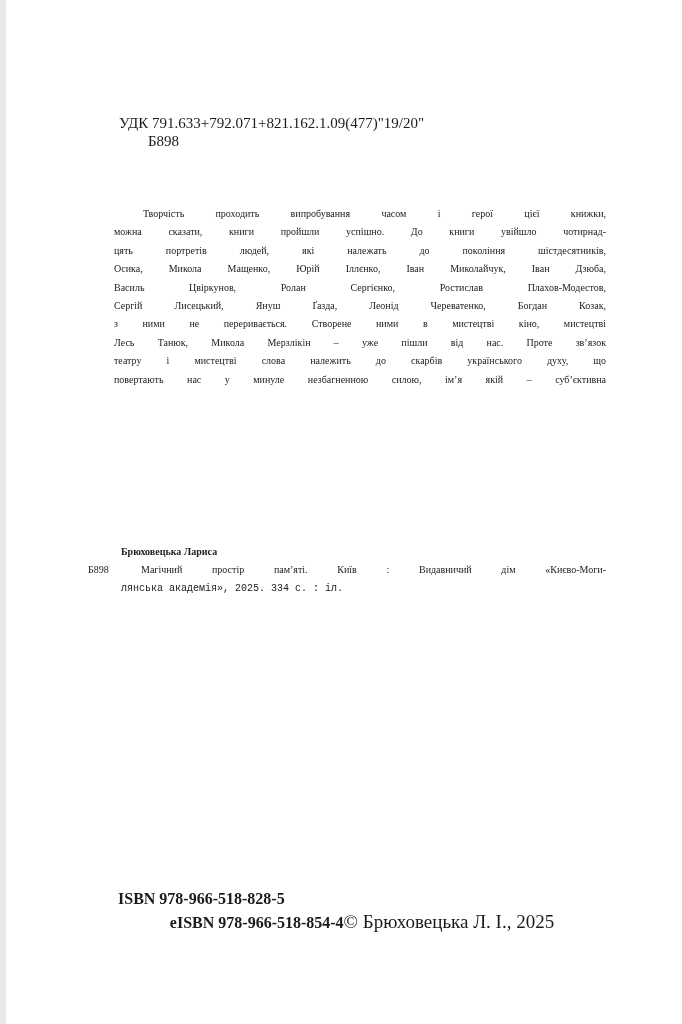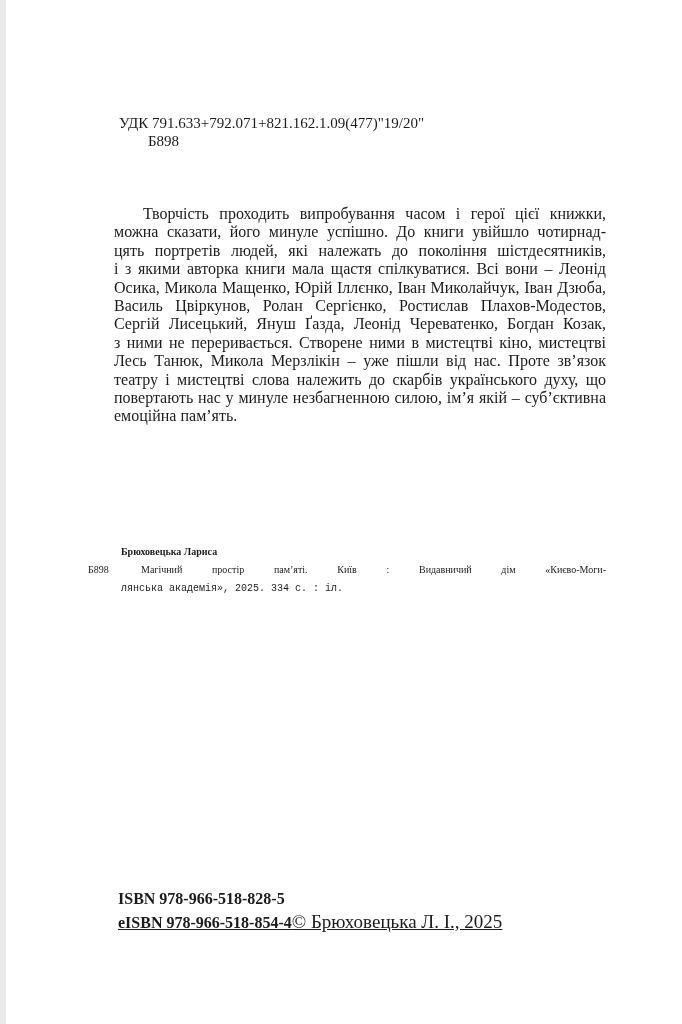--- a/index.html
+++ b/index.html
@@ -23,21 +23,21 @@
     line-height: 18.4px;
   }
   .udk-code { padding-left: 29px; }
 
   
   .annotation {
     position: absolute;
     left: 108px;
     top: 205px;
     width: 492px;
-    font-size: 16px;
+    font-size: 10px;
     line-height: 18.4px;
   }
   .jline { text-align: justify; text-align-last: justify; }
   .jline.first { padding-left: 29px; }
   .jline.last { text-align: justify; text-align-last: left; }
 
   
   .cip {
     position: absolute;
     left: 82px;
@@ -57,52 +57,49 @@
     position: absolute;
     left: 112px;
     right: 82px;
     top: 888px;
     font-size: 16px;
     line-height: 22.5px;
     font-weight: bold;
   }
   .imprint-row2 {
     display: flex;
-    justify-content: flex-start;
+    justify-content: center;
     align-items: baseline;
-    text-decoration: underline;
   }
   .copyright {
     font-weight: normal;
     font-size: 19px;
   }
 </style>
 </head>
 <body>
 
 <div class="page">
 
   <div class="udk-block">
     <div>УДК 791.633+792.071+821.162.1.09(477)"19/20"</div>
     <div class="udk-code">Б898</div>
   </div>
 
   <div class="annotation">
     <div class="jline first">Творчість проходить випробування часом і герої цієї книжки,</div>
-    <div class="jline">можна сказати, його минуле успішно. До книги увійшло чотирнад-</div>
+    <div class="jline">можна сказати, книги пройшли успішно. До книги увійшло чотирнад-</div>
     <div class="jline">цять портретів людей, які належать до покоління шістдесятників,</div>
-    <div class="jline">і з якими авторка книги мала щастя спілкуватися. Всі вони – Леонід</div>
     <div class="jline">Осика, Микола Мащенко, Юрій Іллєнко, Іван Миколайчук, Іван Дзюба,</div>
     <div class="jline">Василь Цвіркунов, Ролан Сергієнко, Ростислав Плахов-Модестов,</div>
     <div class="jline">Сергій Лисецький, Януш Ґазда, Леонід Череватенко, Богдан Козак,</div>
     <div class="jline">з ними не переривається. Створене ними в мистецтві кіно, мистецтві</div>
     <div class="jline">Лесь Танюк, Микола Мерзлікін – уже пішли від нас. Проте зв’язок</div>
     <div class="jline">театру і мистецтві слова належить до скарбів українського духу, що</div>
     <div class="jline">повертають нас у минуле незбагненною силою, ім’я якій – суб’єктивна</div>
-    <div class="jline last">емоційна пам’ять.</div>
   </div>
 
   <div class="cip">
     <div class="cip-author">Брюховецька Лариса</div>
     <div class="cip-row">
       <span class="cip-code">Б898</span>
       <span class="cip-text">Магічний простір пам’яті. Київ : Видавничий дім «Києво-Моги-</span>
     </div>
     <div class="cip-cont">лянська академія», 2025. 334 с. : іл.</div>
   </div>

